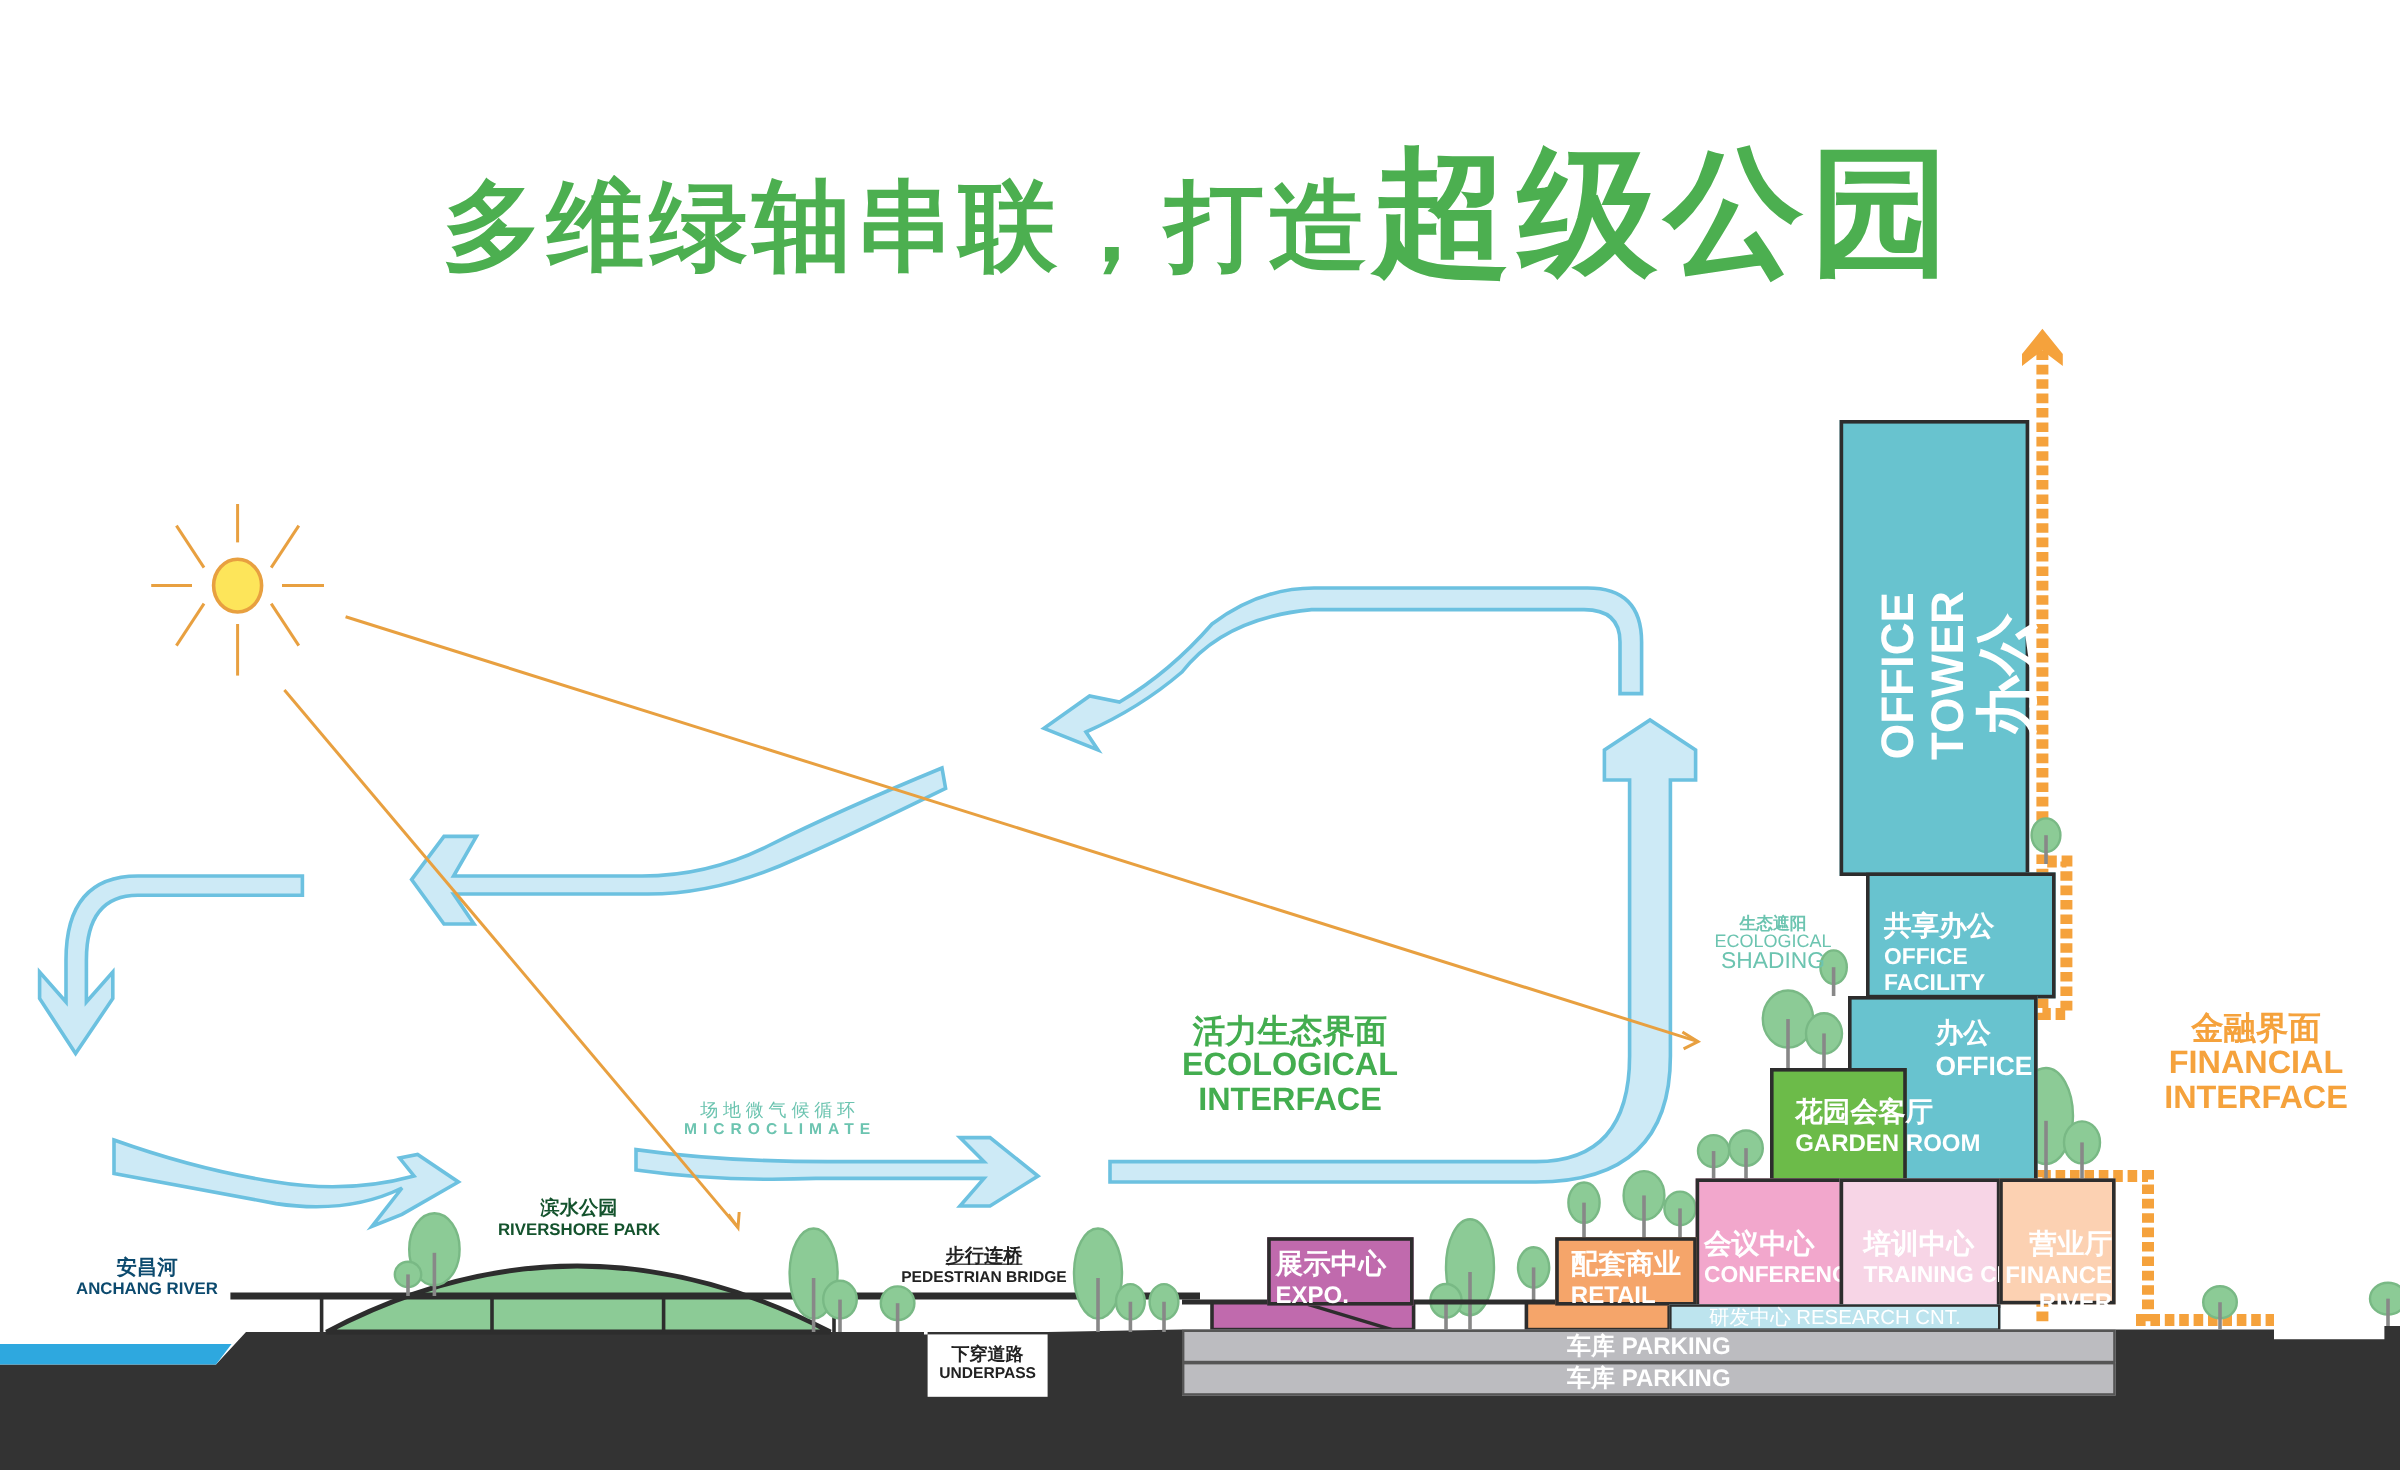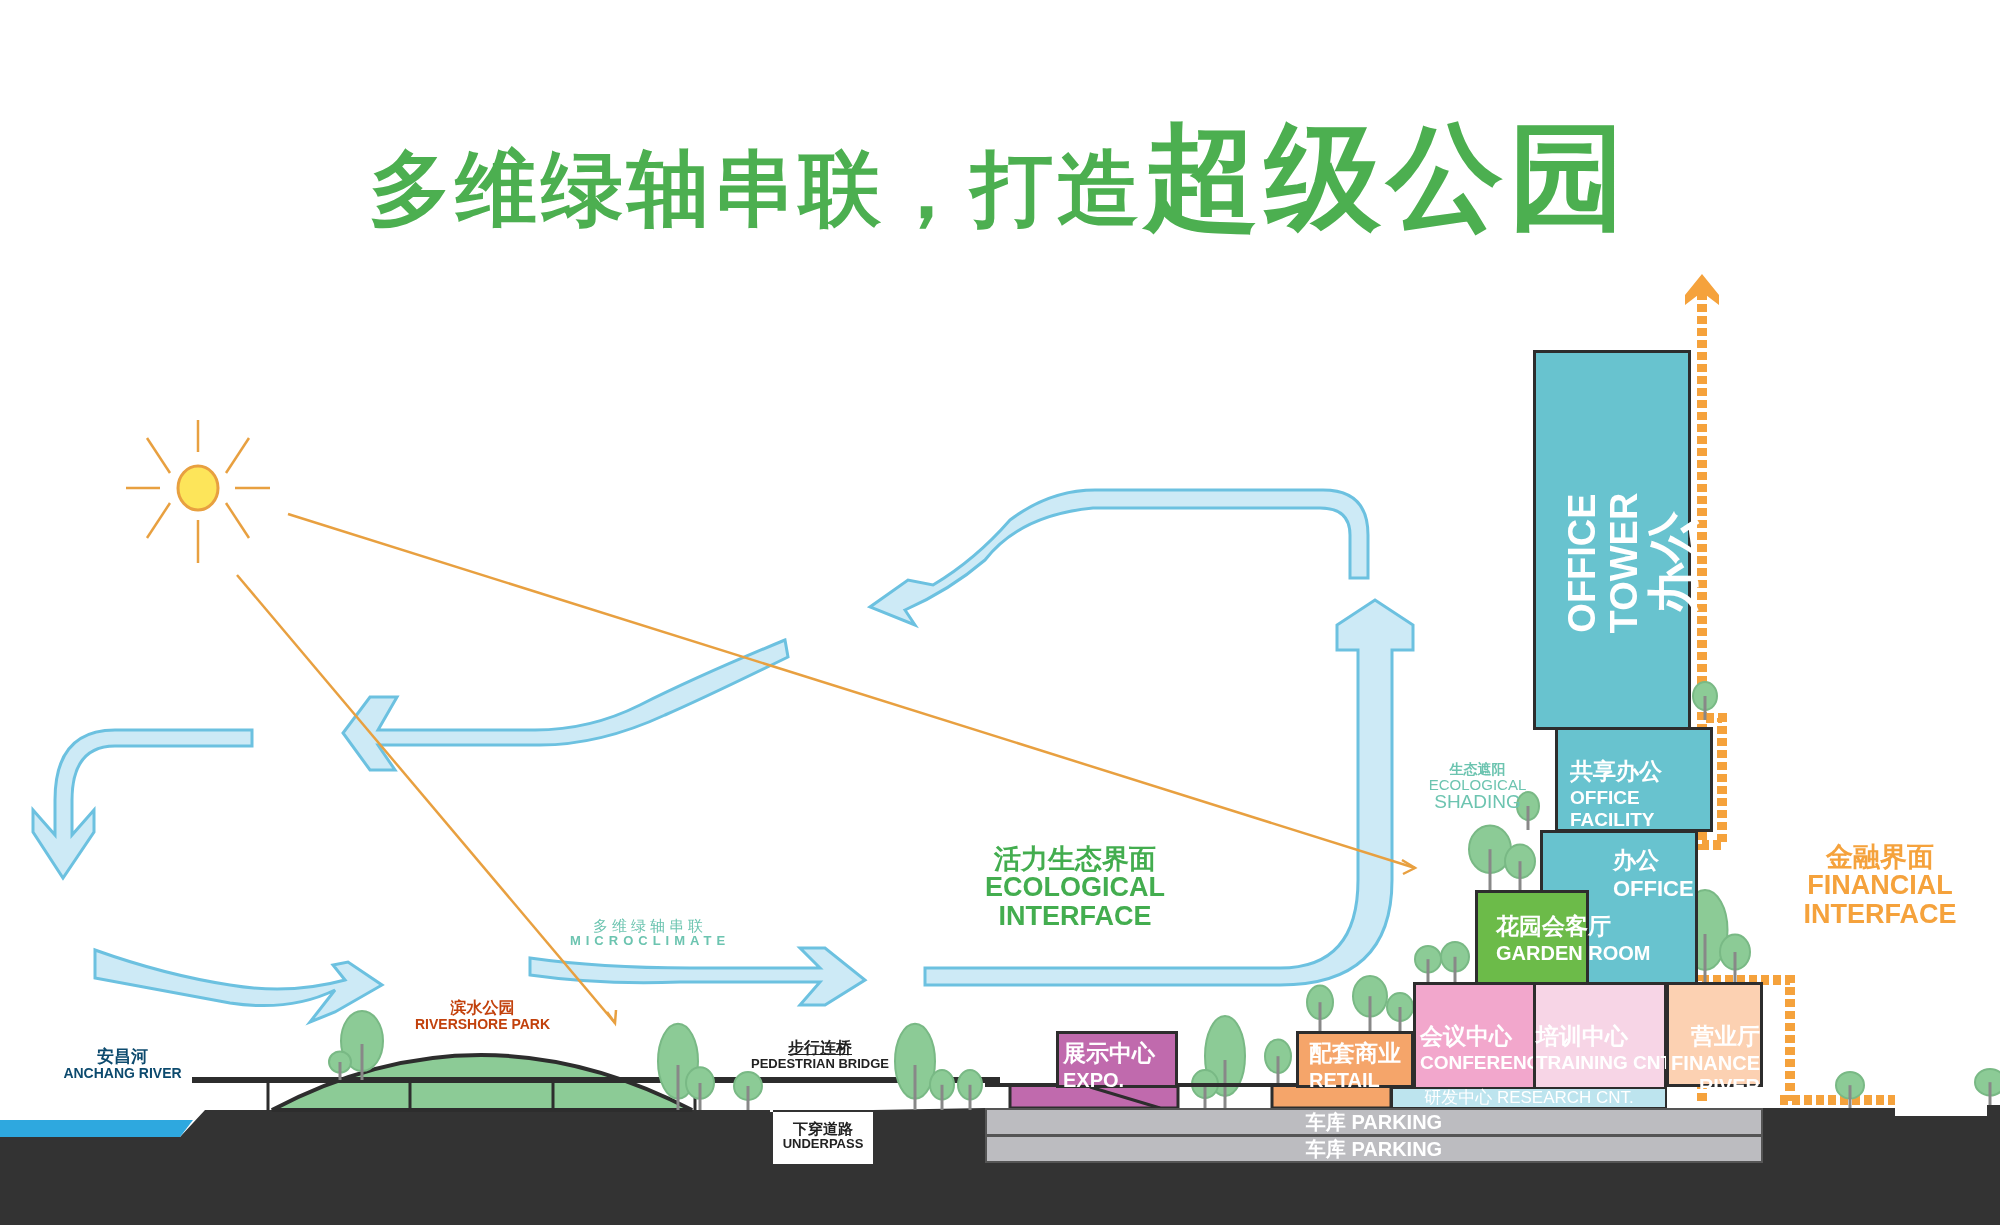--- a/index.html
+++ b/index.html
@@ -200,21 +200,21 @@
   <span class="en">OFFICE</span>
 </div>
 <div class="block" style="left:1475px;top:890px;width:114px;height:95px;background:#6cbb49;padding:18px 0 0 18px;overflow:visible;white-space:nowrap;">
   <span class="cn">花园会客厅</span>
   <span class="en" style="font-size:20px;">GARDEN ROOM</span>
 </div>
 <div class="block" style="left:1413px;top:982px;width:123px;height:108px;background:#f2a7cc;padding:36px 0 0 4px;white-space:nowrap;">
   <span class="cn">会议中心</span>
   <span class="en" style="font-size:19px;">CONFERENCE</span>
 </div>
-<div class="block" style="left:1533px;top:982px;width:134px;height:108px;background:#f7d5e6;padding:36px 0 0 0;white-space:nowrap;">
+<div class="block" style="left:1533px;top:982px;width:134px;height:108px;background:#f7d5e6;padding:36px 0 0 17px;white-space:nowrap;">
   <span class="cn">培训中心</span>
   <span class="en" style="font-size:19px;">TRAINING CNT.</span>
 </div>
 <div class="block" style="left:1666px;top:982px;width:97px;height:105px;background:#fcd1b2;padding:36px 0 0 0;text-align:right;">
   <span class="cn">营业厅</span>
   <span class="en" style="font-size:20px;">FINANCE</span>
   <span class="en" style="font-size:20px;">RIVER</span>
 </div>
 <div class="block" style="left:1296px;top:1031px;width:118px;height:57px;background:#f5a56a;padding:4px 0 12px 10px;">
   <span class="cn">配套商业</span>
@@ -231,34 +231,34 @@
   <span>车库 PARKING</span>
 </div>
 <div class="block" style="left:985px;top:1135px;width:778px;height:28px;background:#bcbcc0;border:2px solid #555;text-align:center;font-size:20px;line-height:24px;">
   <span>车库 PARKING</span>
 </div>
 
 <div class="lbl" style="left:60px;top:1048px;width:125px;color:#0c4a6e;">
   <div style="font-size:17px;">安昌河</div>
   <div style="font-size:14px;">ANCHANG RIVER</div>
 </div>
-<div class="lbl" style="left:410px;top:1000px;width:145px;color:#c2410c;">
+<div class="lbl" style="left:410px;top:1000px;width:145px;color:#14532d;">
   <div style="font-size:16px;">滨水公园</div>
   <div style="font-size:14px;">RIVERSHORE PARK</div>
 </div>
 <div class="lbl" style="left:745px;top:1040px;width:150px;color:#222;">
   <div style="font-size:16px;text-decoration:underline;">步行连桥</div>
   <div style="font-size:13px;">PEDESTRIAN BRIDGE</div>
 </div>
 <div class="lbl" style="left:776px;top:1121px;width:94px;color:#222;">
   <div style="font-size:15px;">下穿道路</div>
   <div style="font-size:13px;">UNDERPASS</div>
 </div>
 <div class="lbl" style="left:560px;top:918px;width:180px;color:#6cc4b0;">
-  <div style="font-size:15px;letter-spacing:4px;font-weight:normal;">多维绿轴串联</div>
+  <div style="font-size:15px;letter-spacing:4px;font-weight:normal;">场地微气候循环</div>
   <div style="font-size:13px;letter-spacing:5px;">MICROCLIMATE</div>
 </div>
 <div class="lbl" style="left:960px;top:845px;width:230px;color:#43ad4f;">
   <div style="font-size:27px;">活力生态界面</div>
   <div style="font-size:27px;">ECOLOGICAL</div>
   <div style="font-size:27px;">INTERFACE</div>
 </div>
 <div class="lbl" style="left:1420px;top:762px;width:115px;color:#6cc4b0;">
   <div style="font-size:14px;">生态遮阳</div>
   <div style="font-size:15px;font-weight:normal;">ECOLOGICAL</div>

